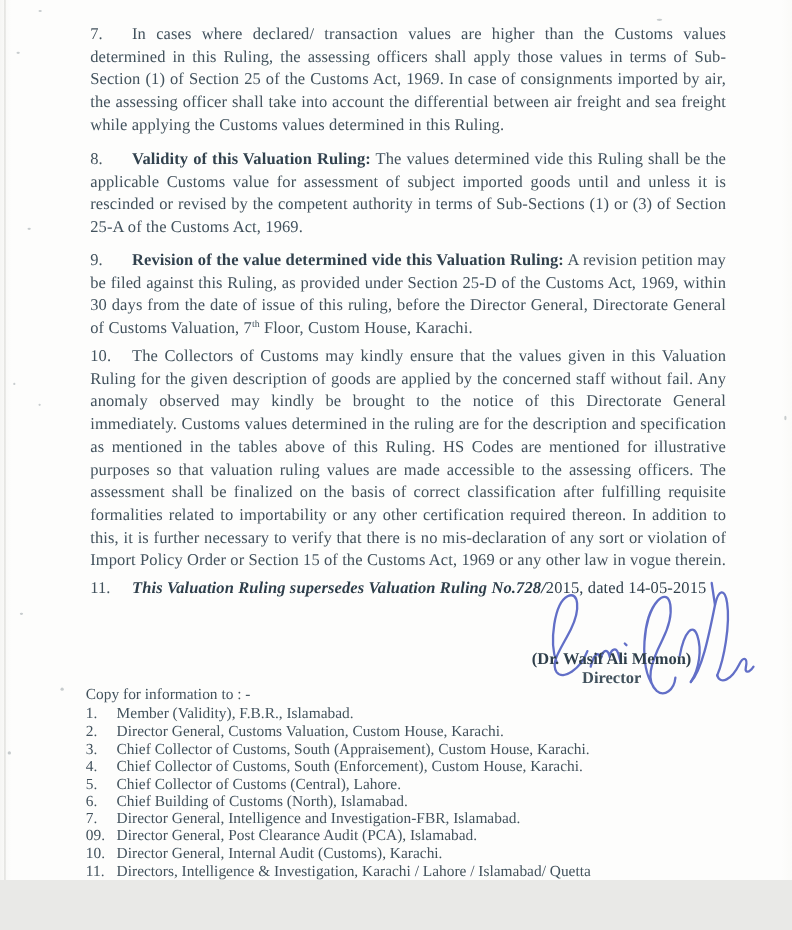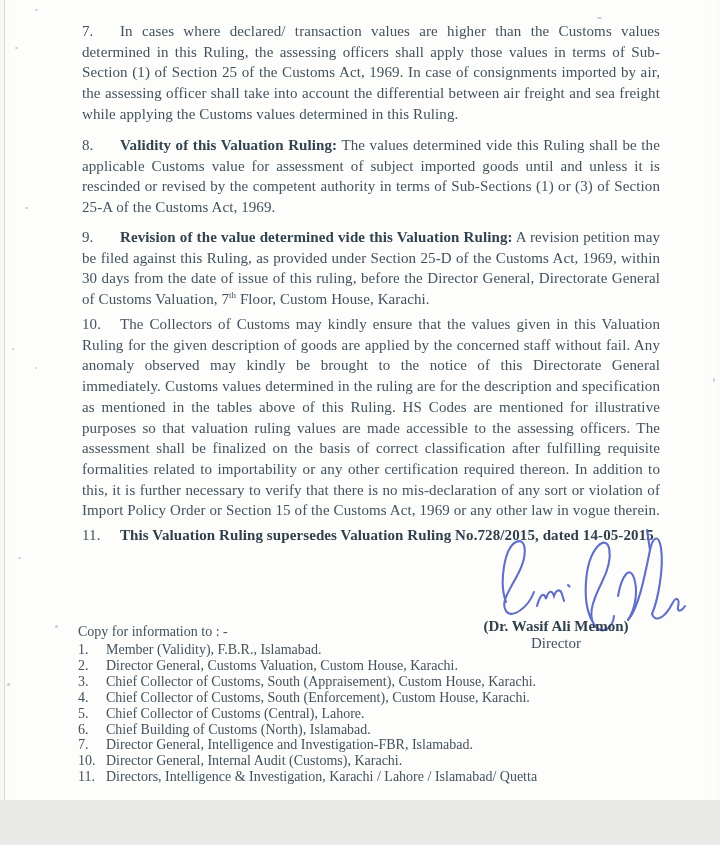--- a/index.html
+++ b/index.html
@@ -22,30 +22,30 @@
   .para{
     position:absolute;
     left:82px;width:578px;
     font-size:15px;line-height:20.7px;
     text-align:justify;
     color:#42525d;
     letter-spacing:0.1px;
   }
   .pnum{display:inline-block;width:38px;color:#42525d;}
   .lead{font-weight:bold;color:#32424e;}
-  .bi{font-weight:bold;color:#2f3f4b;}
-  .bold-tail{font-weight:bold;font-style:normal;color:#2f3f4b;}
+  .bi{font-weight:bold;font-style:italic;color:#2f3f4b;}
+  .bold-tail{font-weight:normal;font-style:normal;color:#2f3f4b;}
   .p11{text-align:left;}
   sup.sp{font-size:9px;line-height:0;vertical-align:super;letter-spacing:0;}
   .sig-block{
     position:absolute;left:445px;top:592px;width:222px;
     text-align:center;font-size:15px;line-height:17px;
   }
-  .sig-name{font-weight:bold;color:#2f3f4b;margin-top:26px;}
-  .sig-title{color:#42525d;}
+  .sig-name{font-weight:bold;color:#2f3f4b;}
+  .sig-title{color:#42525d;font-weight:bold;}
   .sig-ink{
     position:absolute;left:484px;top:528px;width:214px;height:112px;
     pointer-events:none;
   }
   .dist-head{
     position:absolute;left:78px;top:624px;
     font-size:14px;color:#42525d;
   }
   .dist{
     position:absolute;left:78px;top:642px;width:606px;
@@ -113,16 +113,17 @@
   <div class="dist-head">Copy for information to : -</div>
 
   <div class="dist">
     <div class="d-item"><span class="dnum">1.</span><span>Member (Validity), F.B.R., Islamabad.</span></div>
     <div class="d-item"><span class="dnum">2.</span><span>Director General, Customs Valuation, Custom House, Karachi.</span></div>
     <div class="d-item"><span class="dnum">3.</span><span>Chief Collector of Customs, South (Appraisement), Custom House, Karachi.</span></div>
     <div class="d-item"><span class="dnum">4.</span><span>Chief Collector of Customs, South (Enforcement), Custom House, Karachi.</span></div>
     <div class="d-item"><span class="dnum">5.</span><span>Chief Collector of Customs (Central), Lahore.</span></div>
     <div class="d-item"><span class="dnum">6.</span><span>Chief Building of Customs (North), Islamabad.</span></div>
     <div class="d-item"><span class="dnum">7.</span><span>Director General, Intelligence and Investigation-FBR, Islamabad.</span></div>
+    <div class="d-item"><span class="dnum">09.</span><span>Director General, Post Clearance Audit (PCA), Islamabad.</span></div>
     <div class="d-item"><span class="dnum">10.</span><span>Director General, Internal Audit (Customs), Karachi.</span></div>
     <div class="d-item"><span class="dnum">11.</span><span>Directors, Intelligence &amp; Investigation, Karachi / Lahore / Islamabad/ Quetta</span></div>
   </div>
 </div>
 
 </body></html>

